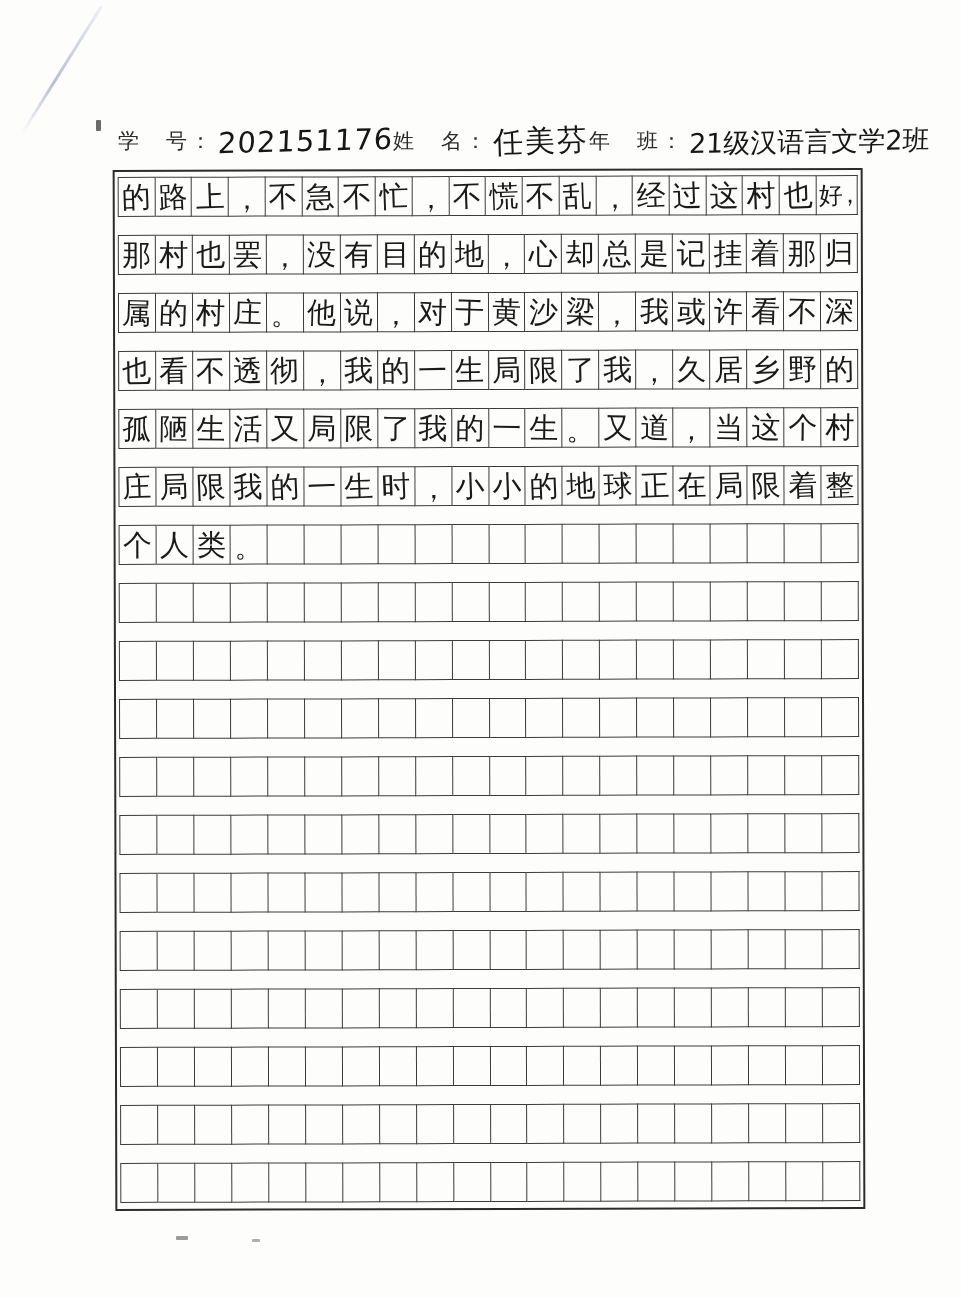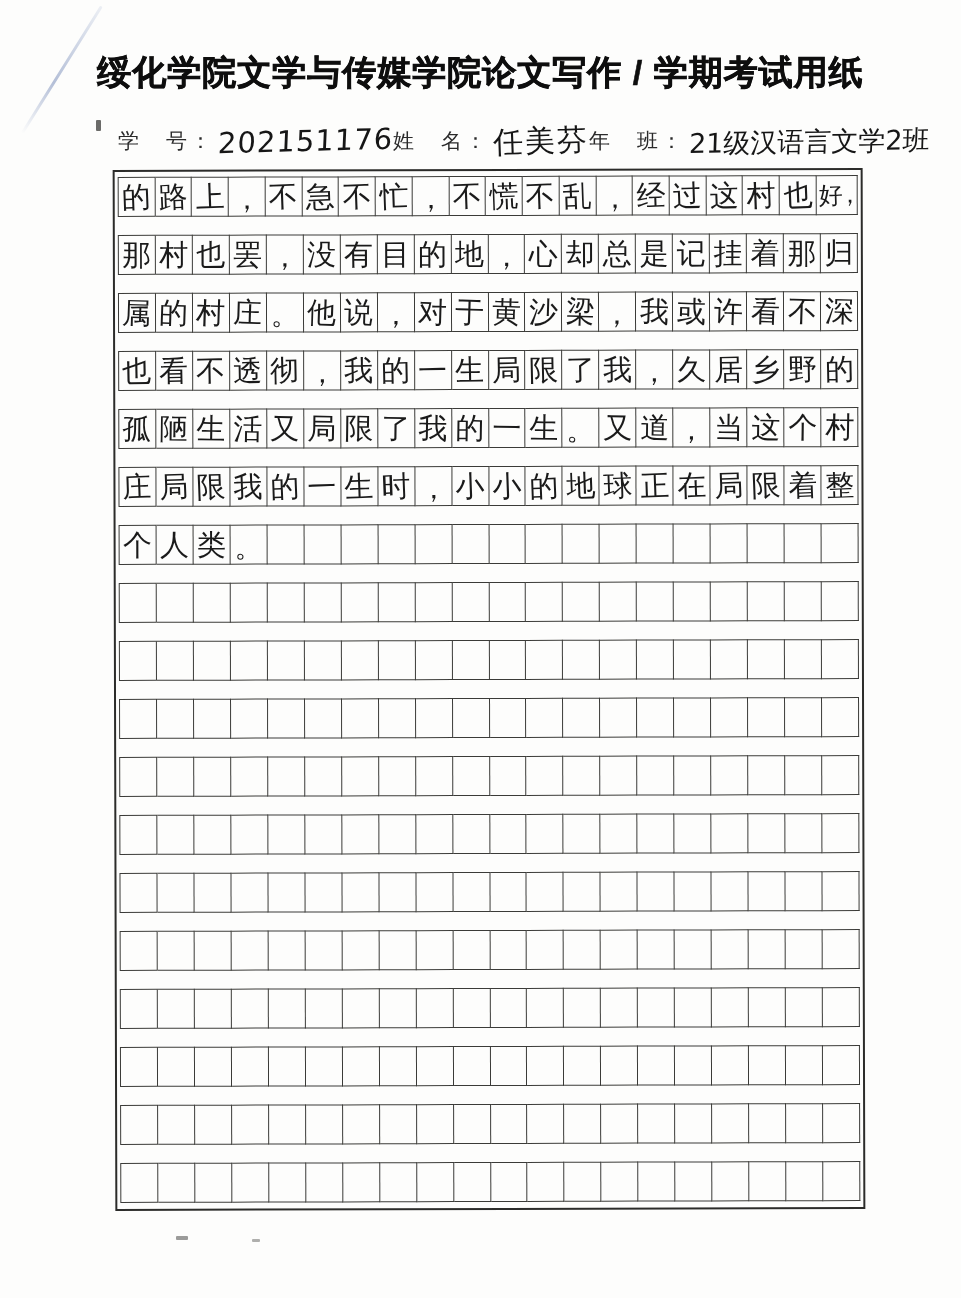--- a/index.html
+++ b/index.html
@@ -70,21 +70,20 @@
 </head>
 <body>
 
 <div class="paper">
 
   <div class="crease"></div>
   <div class="edge-mark" style="left:96px;top:120px;width:5px;height:11px;"></div>
   <div class="edge-mark" style="left:176px;top:1236px;width:12px;height:4px;opacity:.5;"></div>
   <div class="edge-mark" style="left:252px;top:1239px;width:8px;height:3px;opacity:.4;"></div>
 
-  <div class="title">绥化学院文学与传媒学院论文写作 / 学期考试用纸</div>
 
   <div class="info">
     <span class="plabel">学　号：</span>
     <span class="hand id">202151176</span>
     <span class="gap1"></span>
     <span class="plabel">姓　名：</span>
     <span class="hand name">任美芬</span>
     <span class="gap2"></span>
     <span class="plabel">年　班：</span>
     <span class="hand cls">21级汉语言文学2班</span>

